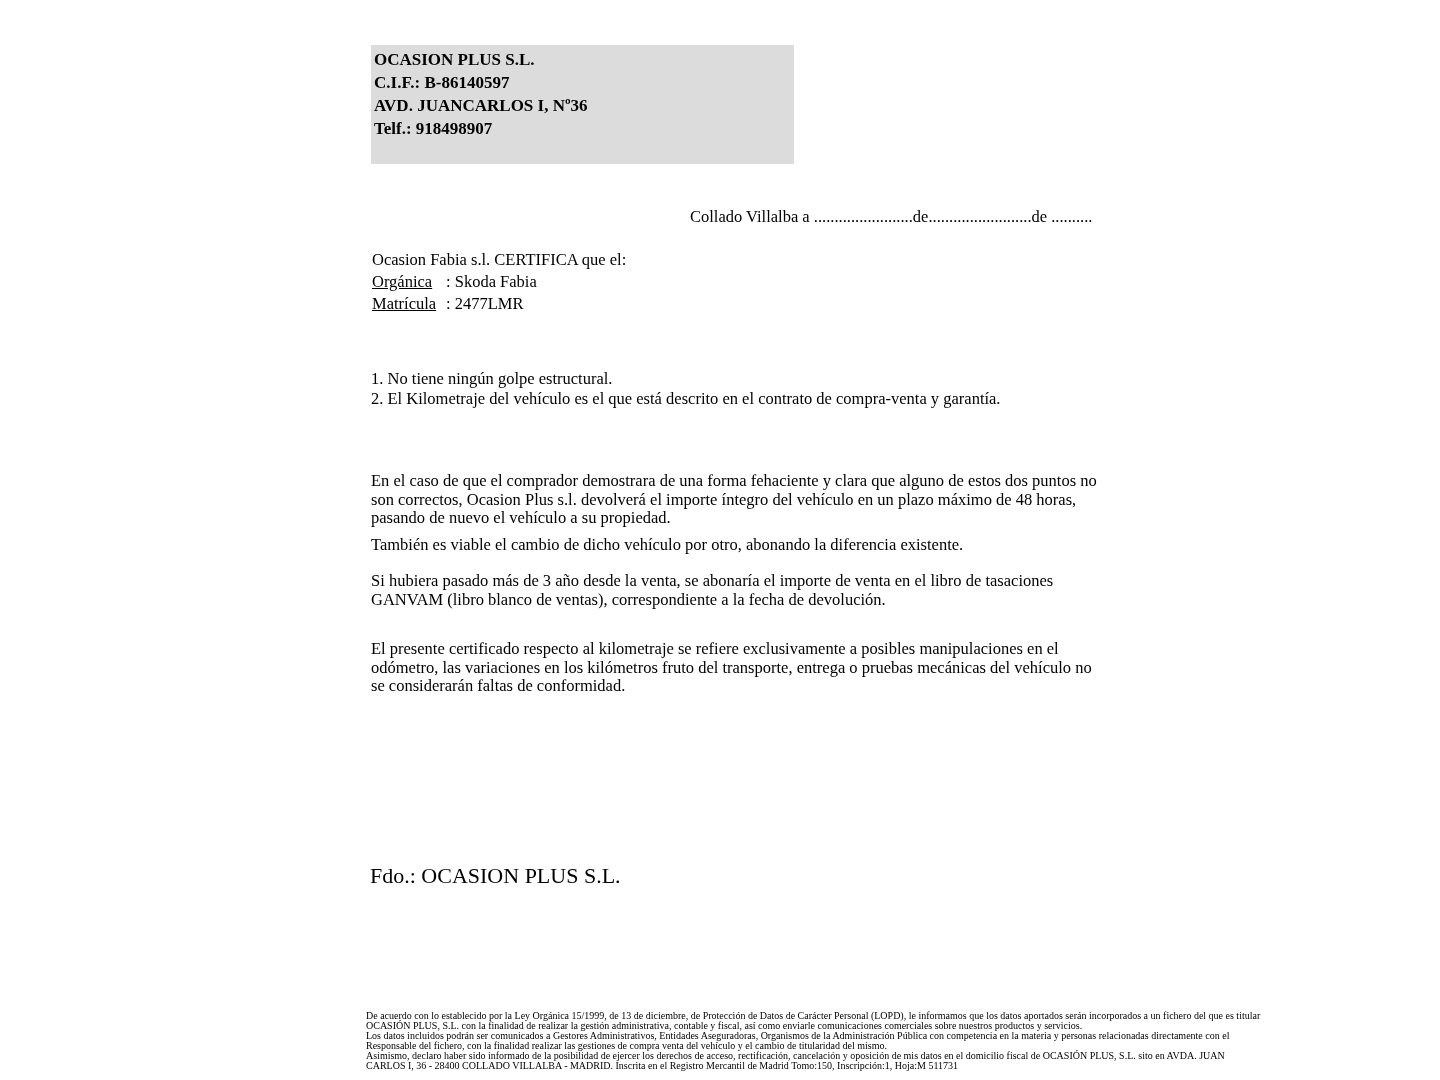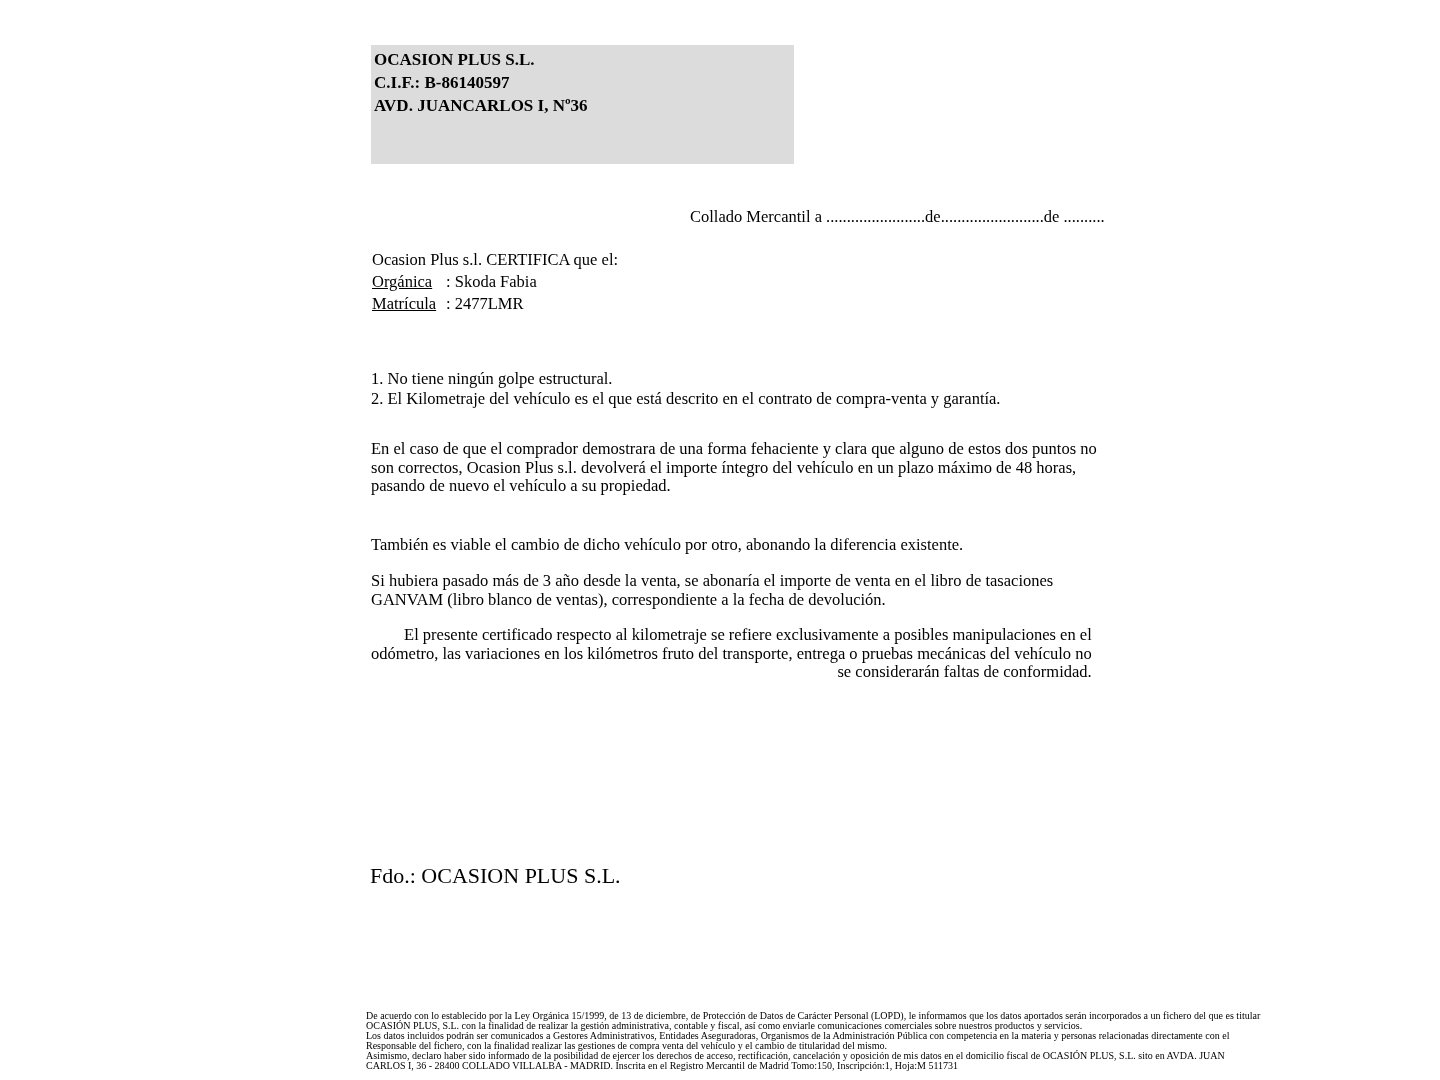--- a/index.html
+++ b/index.html
@@ -52,24 +52,24 @@
   }
   .point-1 { top: 353px; margin-top: 16px; }
   .point-2 { top: 389px; }
   .para {
     position: absolute;
     left: 371px;
     font-size: 16.5px;
     line-height: 18.7px;
     white-space: pre;
   }
-  .para-1 { top: 440px; }
+  .para-1 { top: 472px; }
   .para-2 { top: 536px; }
   .para-3 { top: 572px; }
-  .para-4 { top: 626px; text-align: right; }
+  .para-4 { top: 640px; }
   .signature {
     position: absolute;
     left: 370px;
     top: 863px;
     font-size: 22px;
   }
   .legal {
     position: absolute;
     left: 366px;
     top: 1011px;
@@ -81,26 +81,27 @@
 </style>
 </head>
 <body>
 
 <div class="page">
 
   <div class="company-box">
     <div>OCASION PLUS S.L.</div>
     <div>C.I.F.: B-86140597</div>
     <div>AVD. JUANCARLOS I, Nº36</div>
+    <div>Telf.: 918498907</div>
   </div>
 
-  <div class="date-line">Collado Mercantil a ........................de.........................de ..........</div>
+  <div class="date-line">Collado Villalba a ........................de.........................de ..........</div>
 
   <div class="cert-block">
-    <div>Ocasion Plus s.l. CERTIFICA que el:</div>
+    <div>Ocasion Fabia s.l. CERTIFICA que el:</div>
     <div>
       <span class="cert-label">Orgánica</span><span>: Skoda Fabia</span>
     </div>
     <div>
       <span class="cert-label">Matrícula</span><span>: 2477LMR</span>
     </div>
   </div>
 
   <div class="point point-1">1. No tiene ningún golpe estructural.</div>
   <div class="point point-2">2. El Kilometraje del vehículo es el que está descrito en el contrato de compra-venta y garantía.</div>

